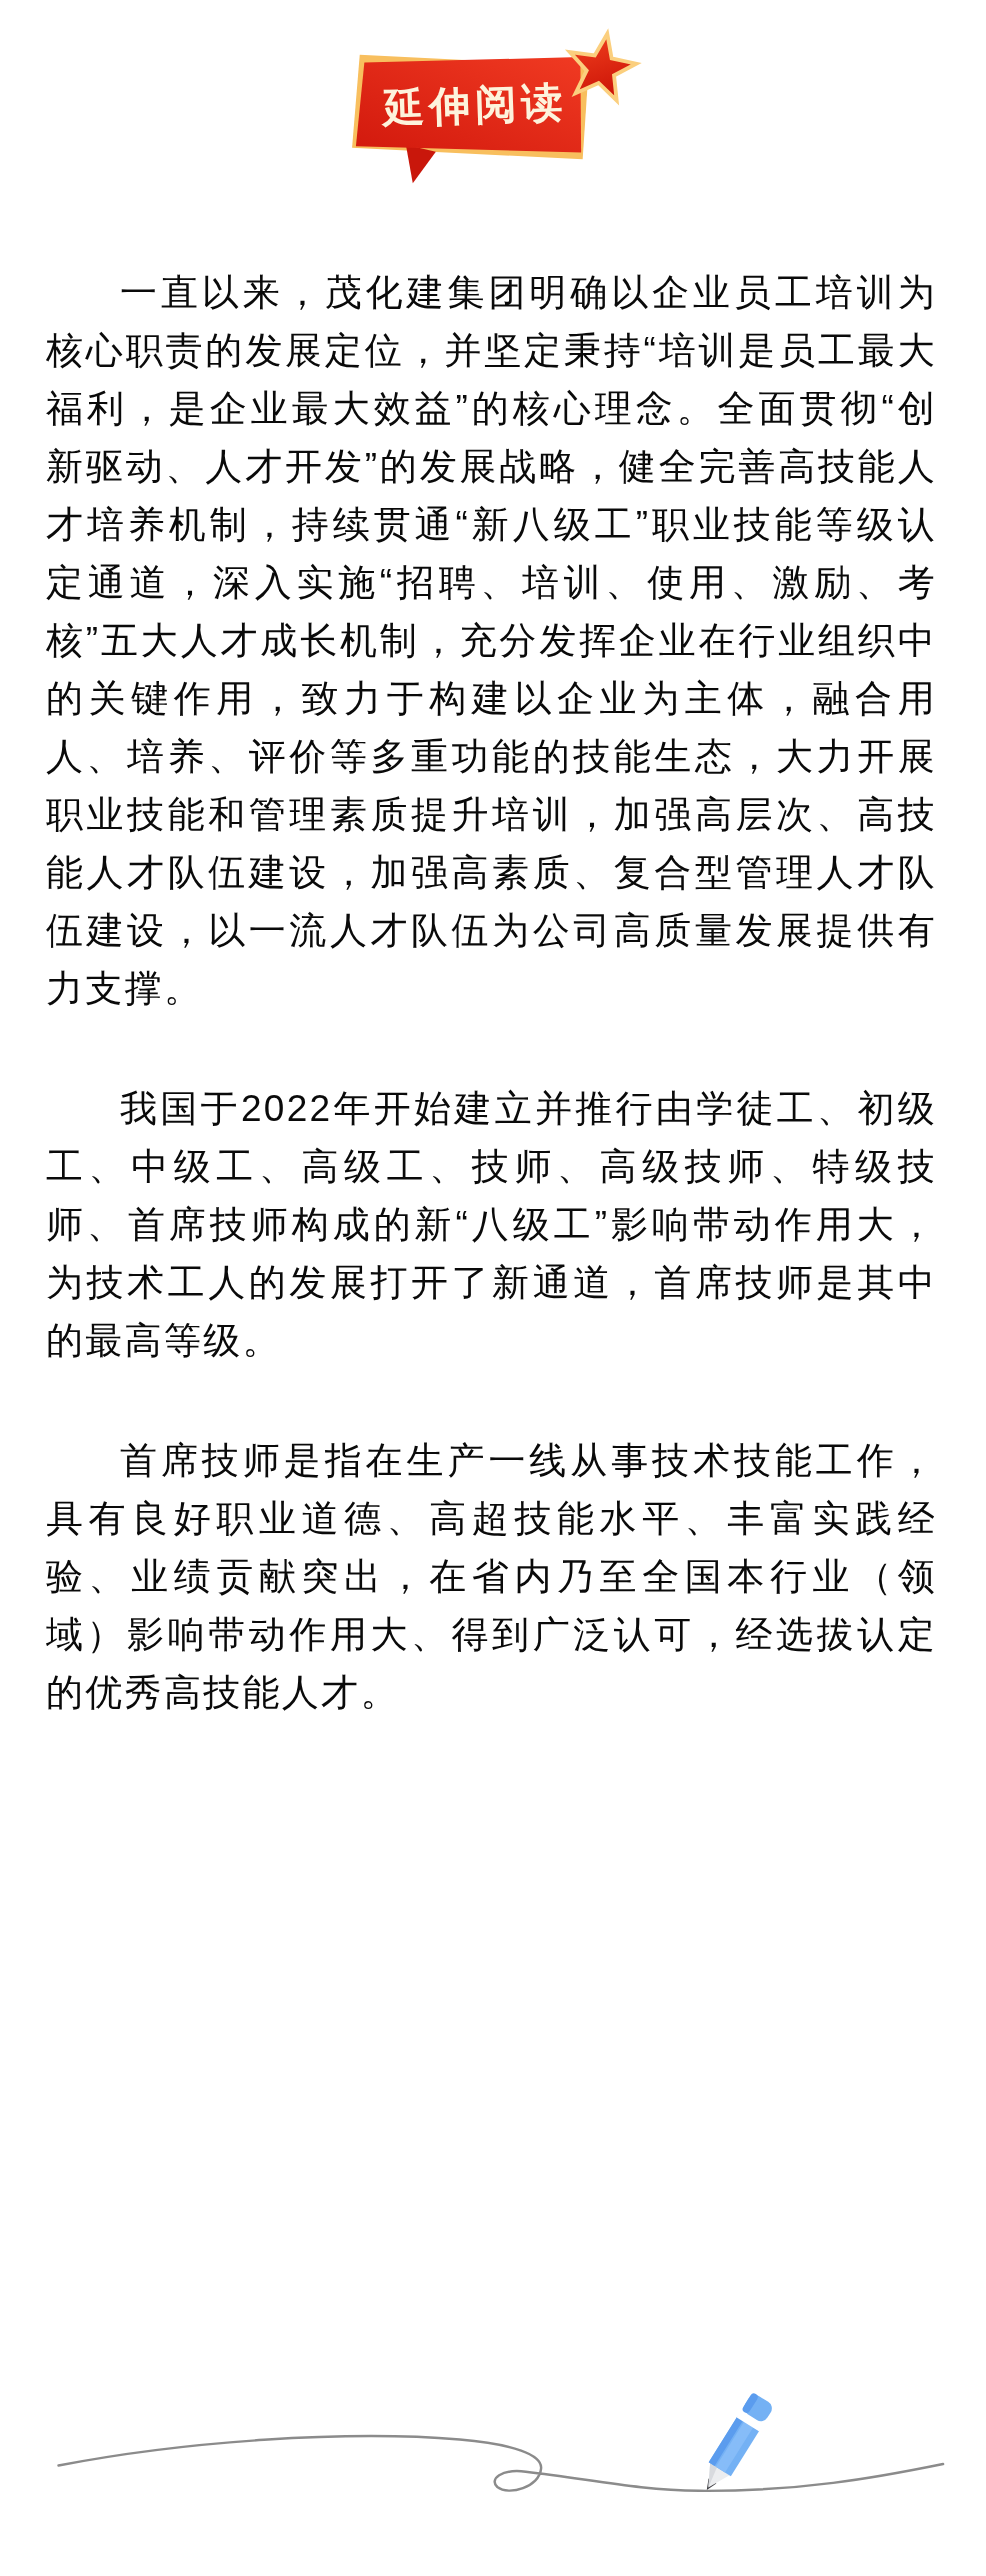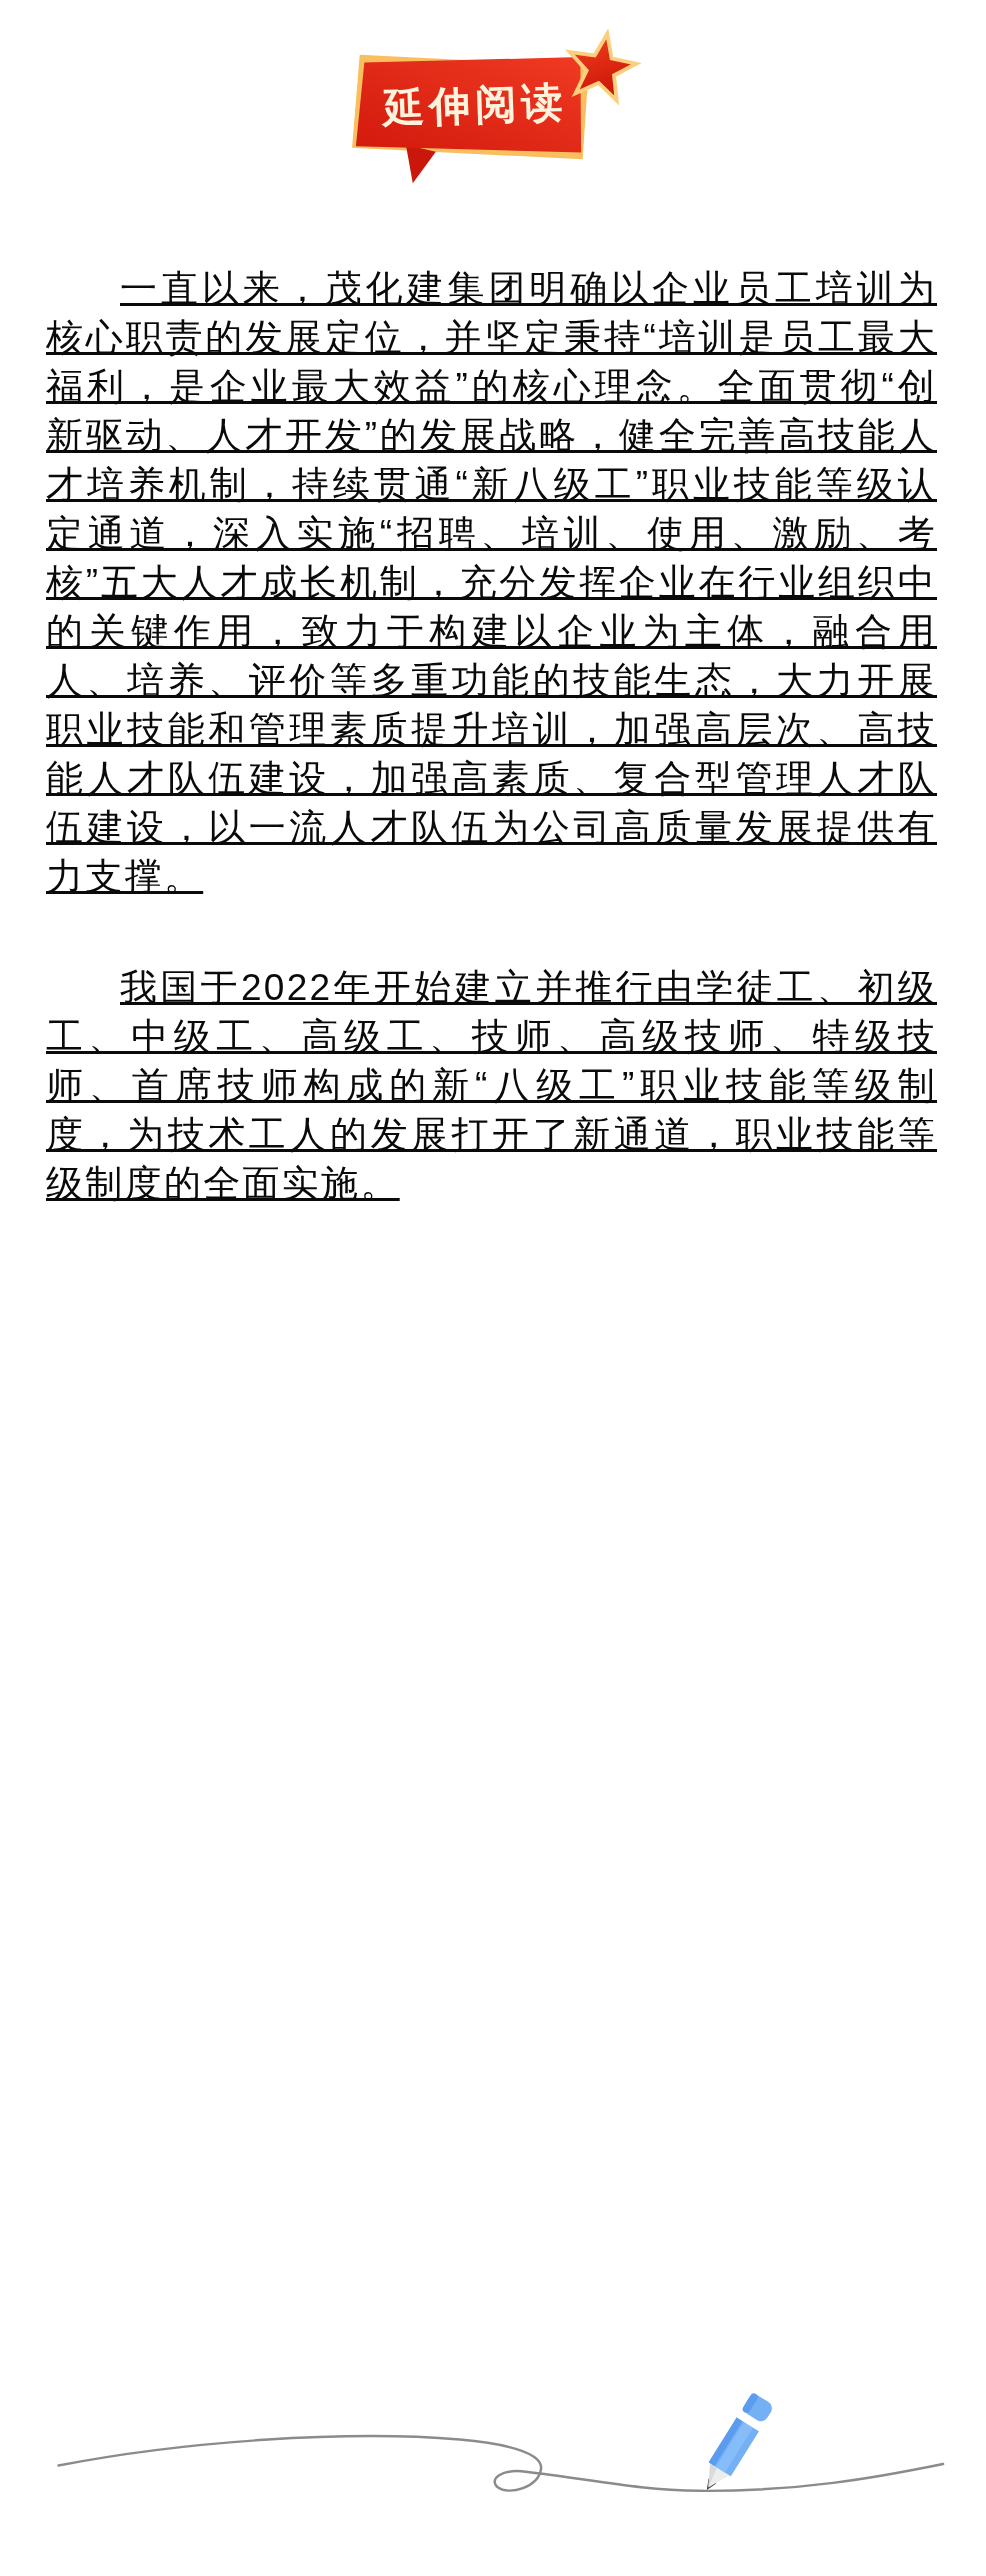--- a/index.html
+++ b/index.html
@@ -25,26 +25,25 @@
   #article {
     position: absolute;
     top: 264px;
     left: 46px;
     width: 891px;
     color: #0a0a0a;
   }
   #article p {
     margin: 0 0 62px 0;
     font-size: 37px;
-    line-height: 49px;
+    line-height: 58px;
     letter-spacing: 2.3px;
     text-align: justify;
     text-indent: 2em;
     font-weight: 400;
-    text-decoration: underline;
   }
   #footer-svg {
     position: absolute;
     top: 2375px; left: 0;
     width: 987px; height: 201px;
   }
 </style>
 </head>
 <body>
 
@@ -68,21 +67,22 @@
 
     <polygon fill="url(#redGrad)" points="474,81 755,74 756,198 463,190"></polygon>
 
     <polygon fill="url(#starGrad)" stroke-width="5" stroke-linejoin="miter" points="790,43.7 795.7,75.8 827.6,82.6 798.8,97.9 802.2,130.3 778.7,107.7 748.9,121 763.2,91.6 741.4,67.4 773.7,71.9" stroke="#FBCF7E"></polygon>
 
     <text id="badge-label-text" x="618" y="155" text-anchor="middle" transform="rotate(-2 618 135)" fill="#FDF3DC">延伸阅读</text>
   </svg>
 
   <div id="article">
     <p>一直以来，茂化建集团明确以企业员工培训为核心职责的发展定位，并坚定秉持“培训是员工最大福利，是企业最大效益”的核心理念。全面贯彻“创新驱动、人才开发”的发展战略，健全完善高技能人才培养机制，持续贯通“新八级工”职业技能等级认定通道，深入实施“招聘、培训、使用、激励、考核”五大人才成长机制，充分发挥企业在行业组织中的关键作用，致力于构建以企业为主体，融合用人、培养、评价等多重功能的技能生态，大力开展职业技能和管理素质提升培训，加强高层次、高技能人才队伍建设，加强高素质、复合型管理人才队伍建设，以一流人才队伍为公司高质量发展提供有力支撑。</p>
-    <p>我国于2022年开始建立并推行由学徒工、初级工、中级工、高级工、技师、高级技师、特级技师、首席技师构成的新“八级工”职业技能等级制度，为技术工人的发展打开了新通道，职业技能等级制度的全面实施。</p>
+    <p>我国于2022年开始建立并推行由学徒工、初级工、中级工、高级工、技师、高级技师、特级技师、首席技师构成的新“八级工”影响带动作用大，为技术工人的发展打开了新通道，首席技师是其中的最高等级。</p>
+    <p>首席技师是指在生产一线从事技术技能工作，具有良好职业道德、高超技能水平、丰富实践经验、业绩贡献突出，在省内乃至全国本行业（领域）影响带动作用大、得到广泛认可，经选拔认定的优秀高技能人才。</p>
   </div>
 
   <svg id="footer-svg" viewBox="0 0 1284 262" xmlns="http://www.w3.org/2000/svg">
 
     <path fill="none" stroke-width="3.2" stroke-linecap="round" d="M 75 118
              C 240 86, 450 72, 598 84
              C 668 90, 706 104, 704 122
              C 702 146, 662 158, 647 146
              C 636 136, 652 122, 684 126
              C 770 136, 830 150, 910 151

